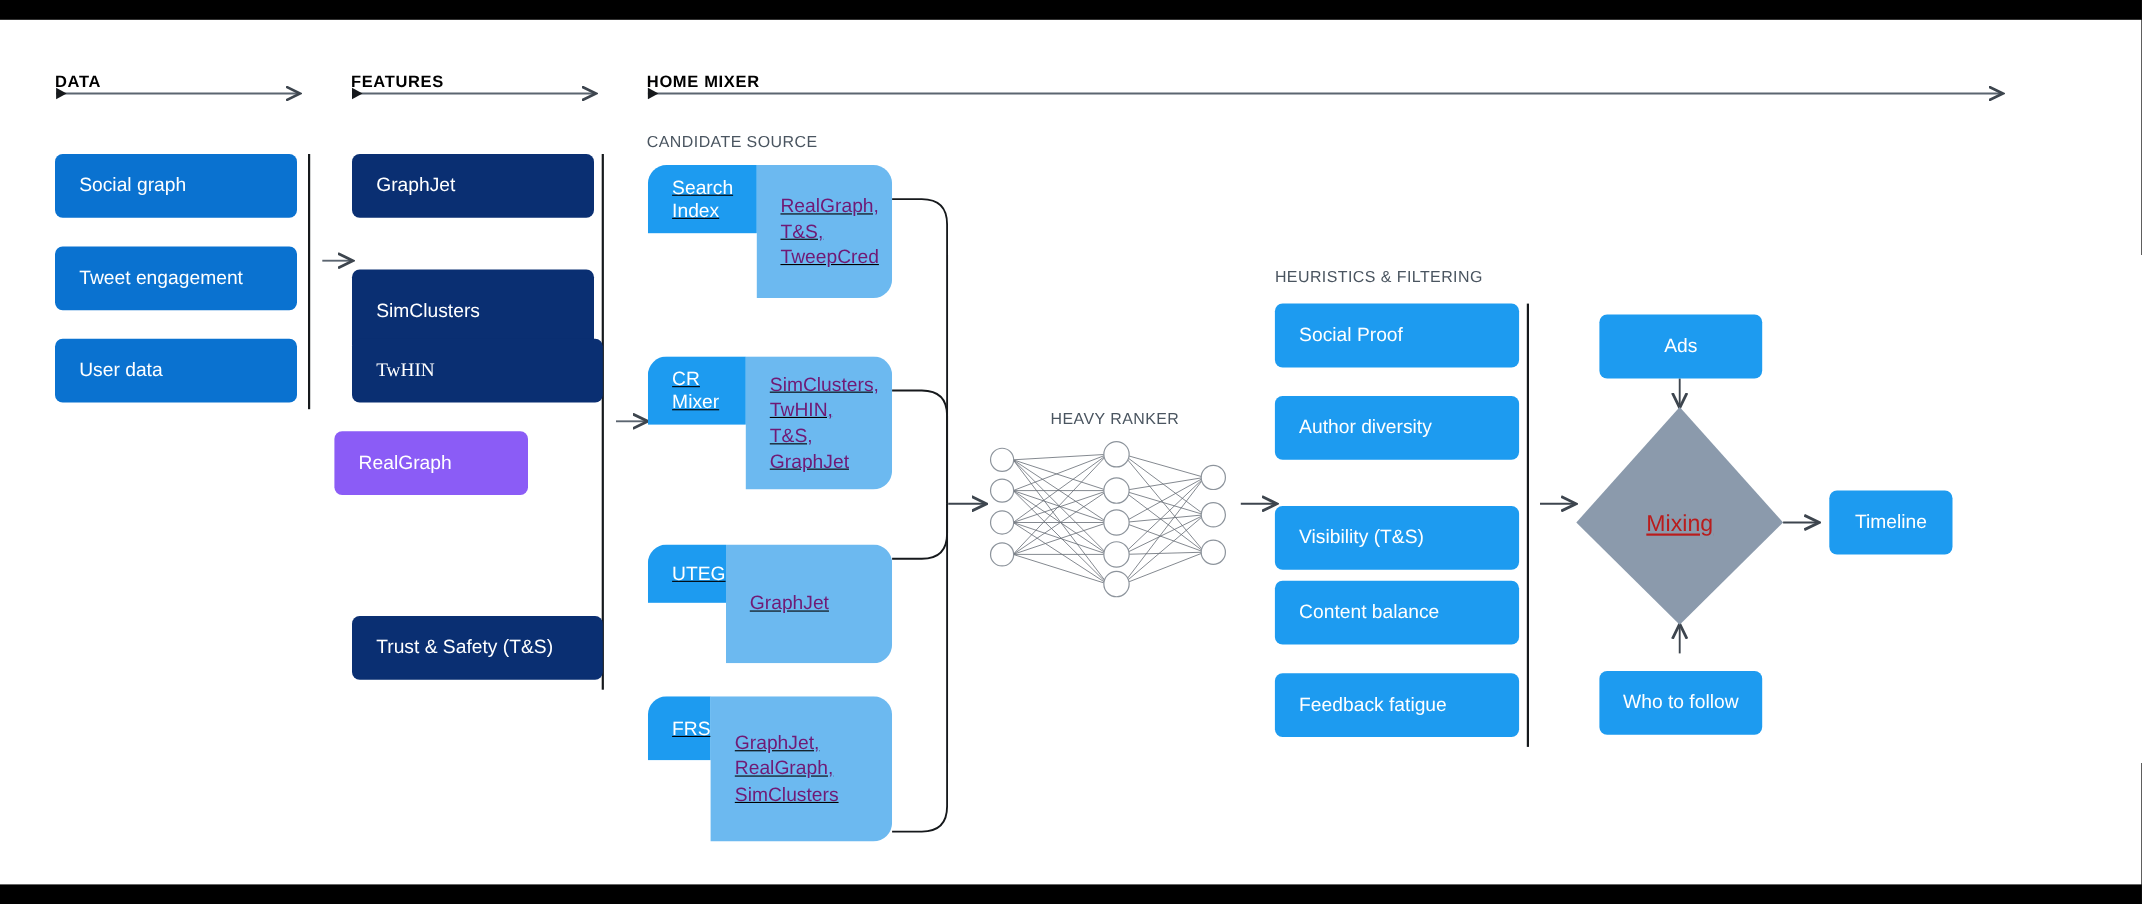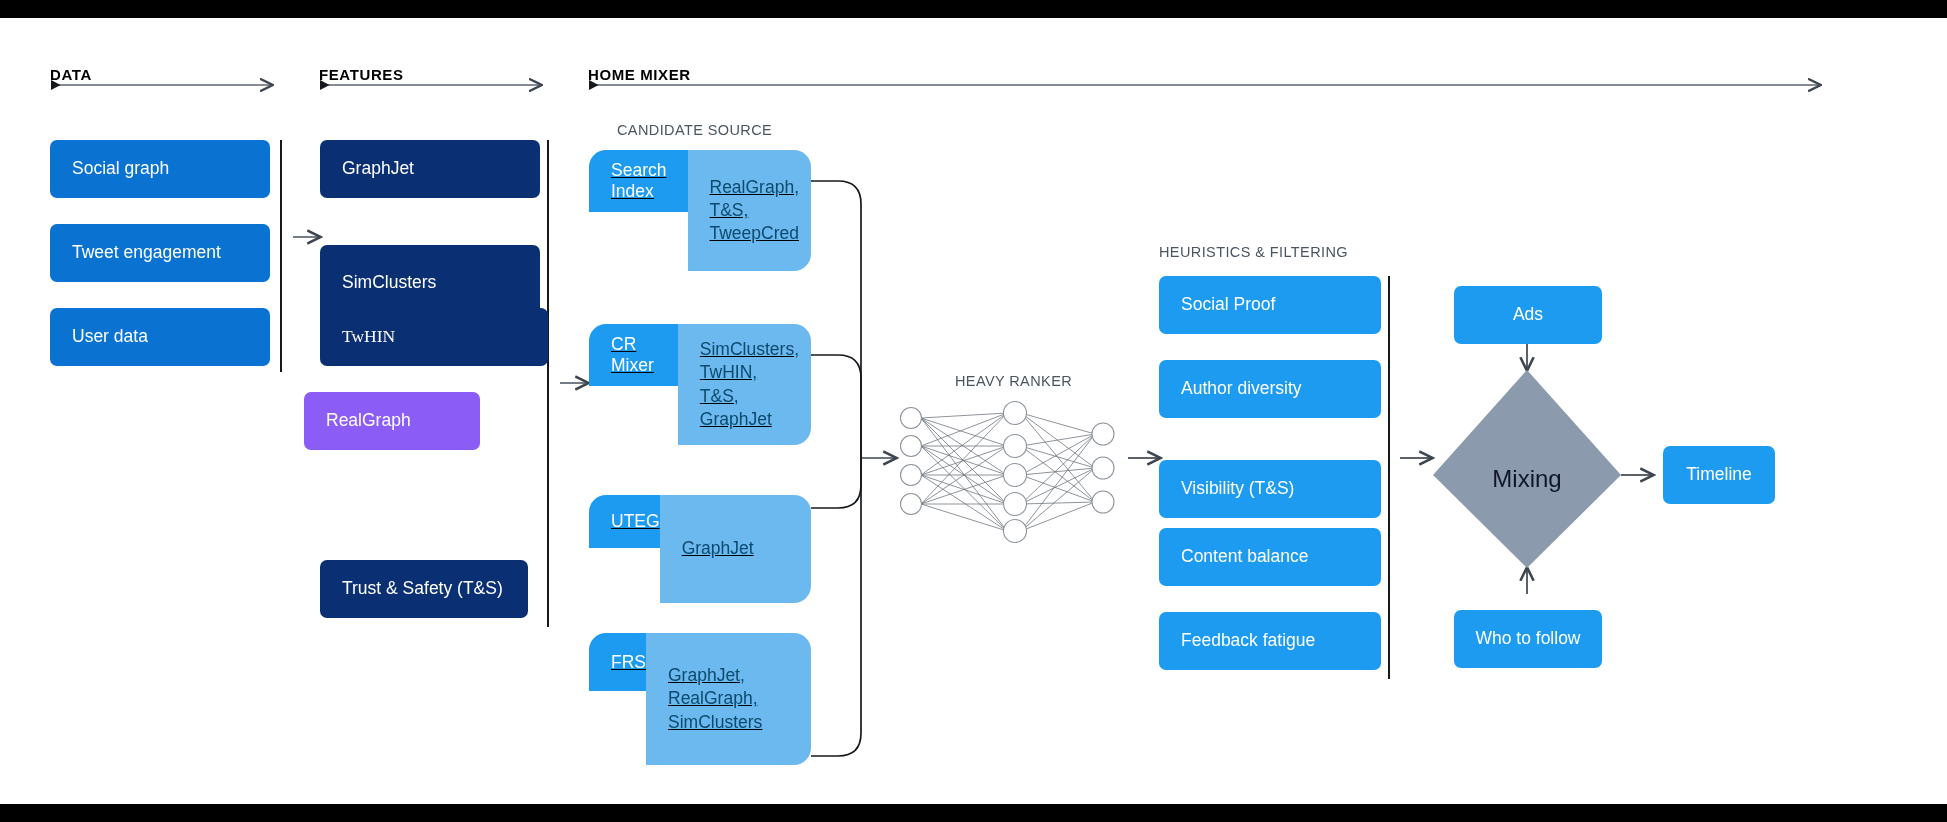--- a/index.html
+++ b/index.html
@@ -73,40 +73,41 @@
     padding-left: 22px;
     color: #ffffff;
     font-size: 17.5px;
     box-sizing: border-box;
   }
   .card-body {
     display: flex;
     align-items: center;
     padding-left: 22px;
     padding-right: 12px;
-    color: #0c4a6e;
+    color: #701a75;
     font-size: 17.5px;
     line-height: 1.32;
     box-sizing: border-box;
     flex: 1;
   }
   .svg-layer {
     position: absolute;
     left: 0;
     top: 0;
     width: 1947px;
     height: 786px;
     pointer-events: none;
   }
   .diamond-label {
     position: absolute;
-    color: #0f172a;
-    font-size: 24px;
+    color: #b91c1c;
+    font-size: 21px;
     text-align: center;
     white-space: nowrap;
+    text-decoration: underline;
   }
   .nn-title {
     position: absolute;
     font-size: 14.5px;
     letter-spacing: 0.4px;
     color: #4a5560;
     white-space: nowrap;
   }
 </style>
 </head>
@@ -203,21 +204,21 @@
           <circle cx="1103" cy="484" r="11"></circle>
         </g>
       </g>
 
       <polygon points="1527,352 1621,457 1527,550 1433,457" fill="#8b9aac"></polygon>
     </svg>
 
     <div class="sec-title" style="left:50px; top:48px;">DATA</div>
     <div class="sec-title" style="left:319px; top:48px;">FEATURES</div>
     <div class="sec-title" style="left:588px; top:48px;">HOME MIXER</div>
-    <div class="sub-title" style="left:588px; top:104px;margin-left:29px;">CANDIDATE SOURCE</div>
+    <div class="sub-title" style="left:588px; top:104px;">CANDIDATE SOURCE</div>
     <div class="sub-title" style="left:1159px; top:226px;">HEURISTICS &amp; FILTERING</div>
     <div class="nn-title" style="left:955px; top:355px;">HEAVY RANKER</div>
 
     <div class="divider" style="left:280px; top:122px; height:232px;"></div>
     <div class="divider" style="left:547px; top:122px; height:487px;"></div>
     <div class="divider" style="left:1388px; top:258px; height:403px;"></div>
 
     <div class="box left-pad" style="left:50px; top:122px; width:220px; height:58px; background:#0a72d0;">
       <span>Social graph</span>
     </div>
@@ -233,21 +234,21 @@
     </div>
     <div class="box left-pad" style="left:320px; top:206px; width:220px; height:75px; background:#0a2f72;margin-top:21px;">
       <span>SimClusters</span>
     </div>
     <div class="box left-pad" style="left:320px; top:290px; width:228px; height:58px; background:#0a2f72;font-family:Liberation Serif, serif;">
       <span>TwHIN</span>
     </div>
     <div class="box left-pad" style="left:304px; top:374px; width:176px; height:58px; background:#8b5cf6;">
       <span>RealGraph</span>
     </div>
-    <div class="box left-pad" style="left:320px; top:542px; width:208px; height:58px; background:#0a2f72;">
+    <div class="box left-pad" style="left:320px; top:542px; width:228px; height:58px; background:#0a2f72;">
       <span>Trust &amp; Safety (T&amp;S)</span>
     </div>
 
     <div class="card" style="left:589px; top:132px; width:222px; height:121px;">
       <div class="card-head" style="height:62px; background:#1d9bf0;">
         <span>Search Index</span>
       </div>
       <div class="card-body" style="background:#6cb9f0;">
         <span>RealGraph, T&amp;S, TweepCred</span>
       </div>

